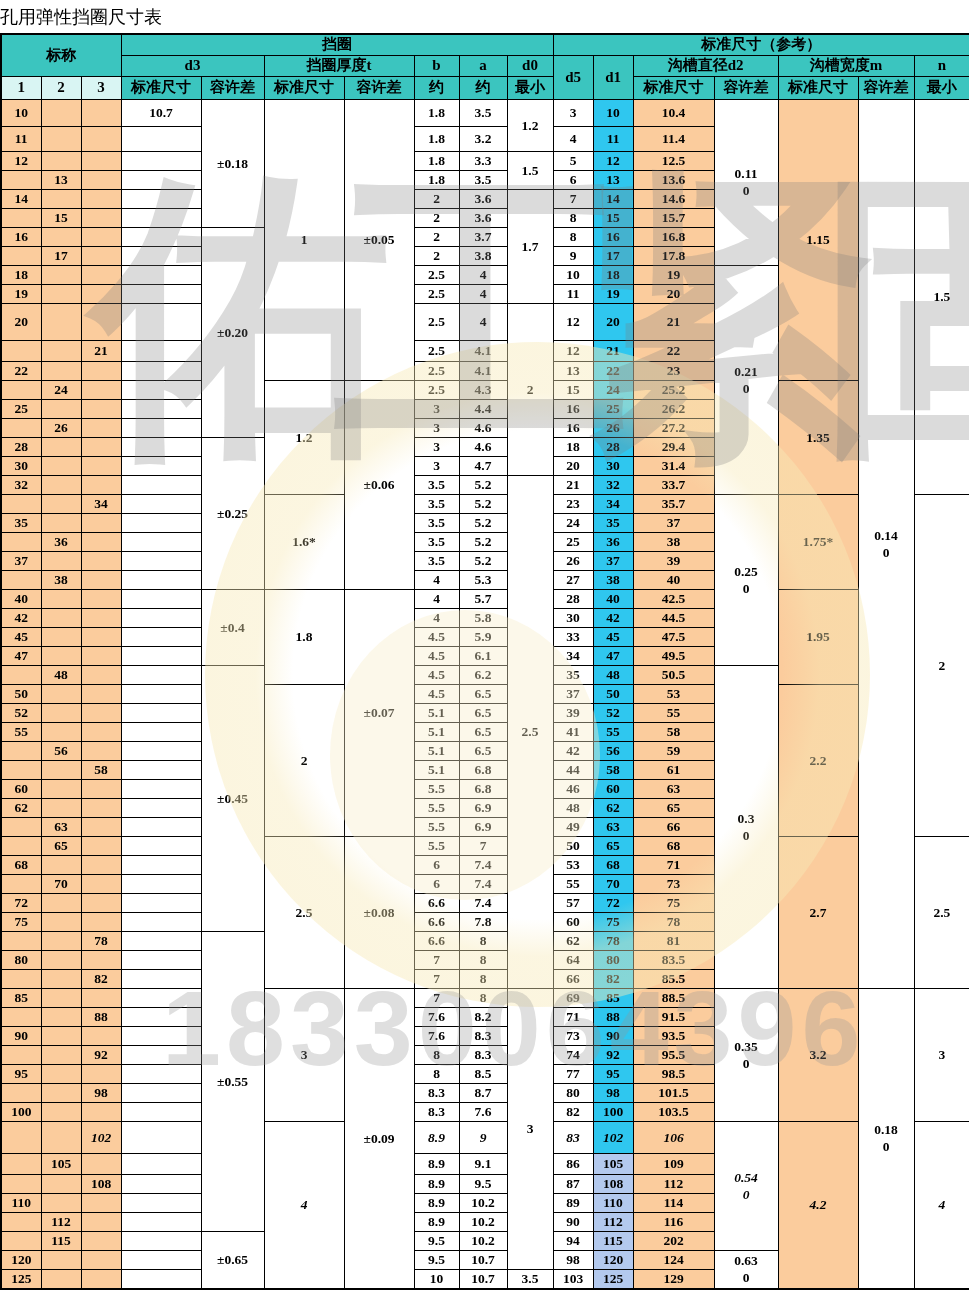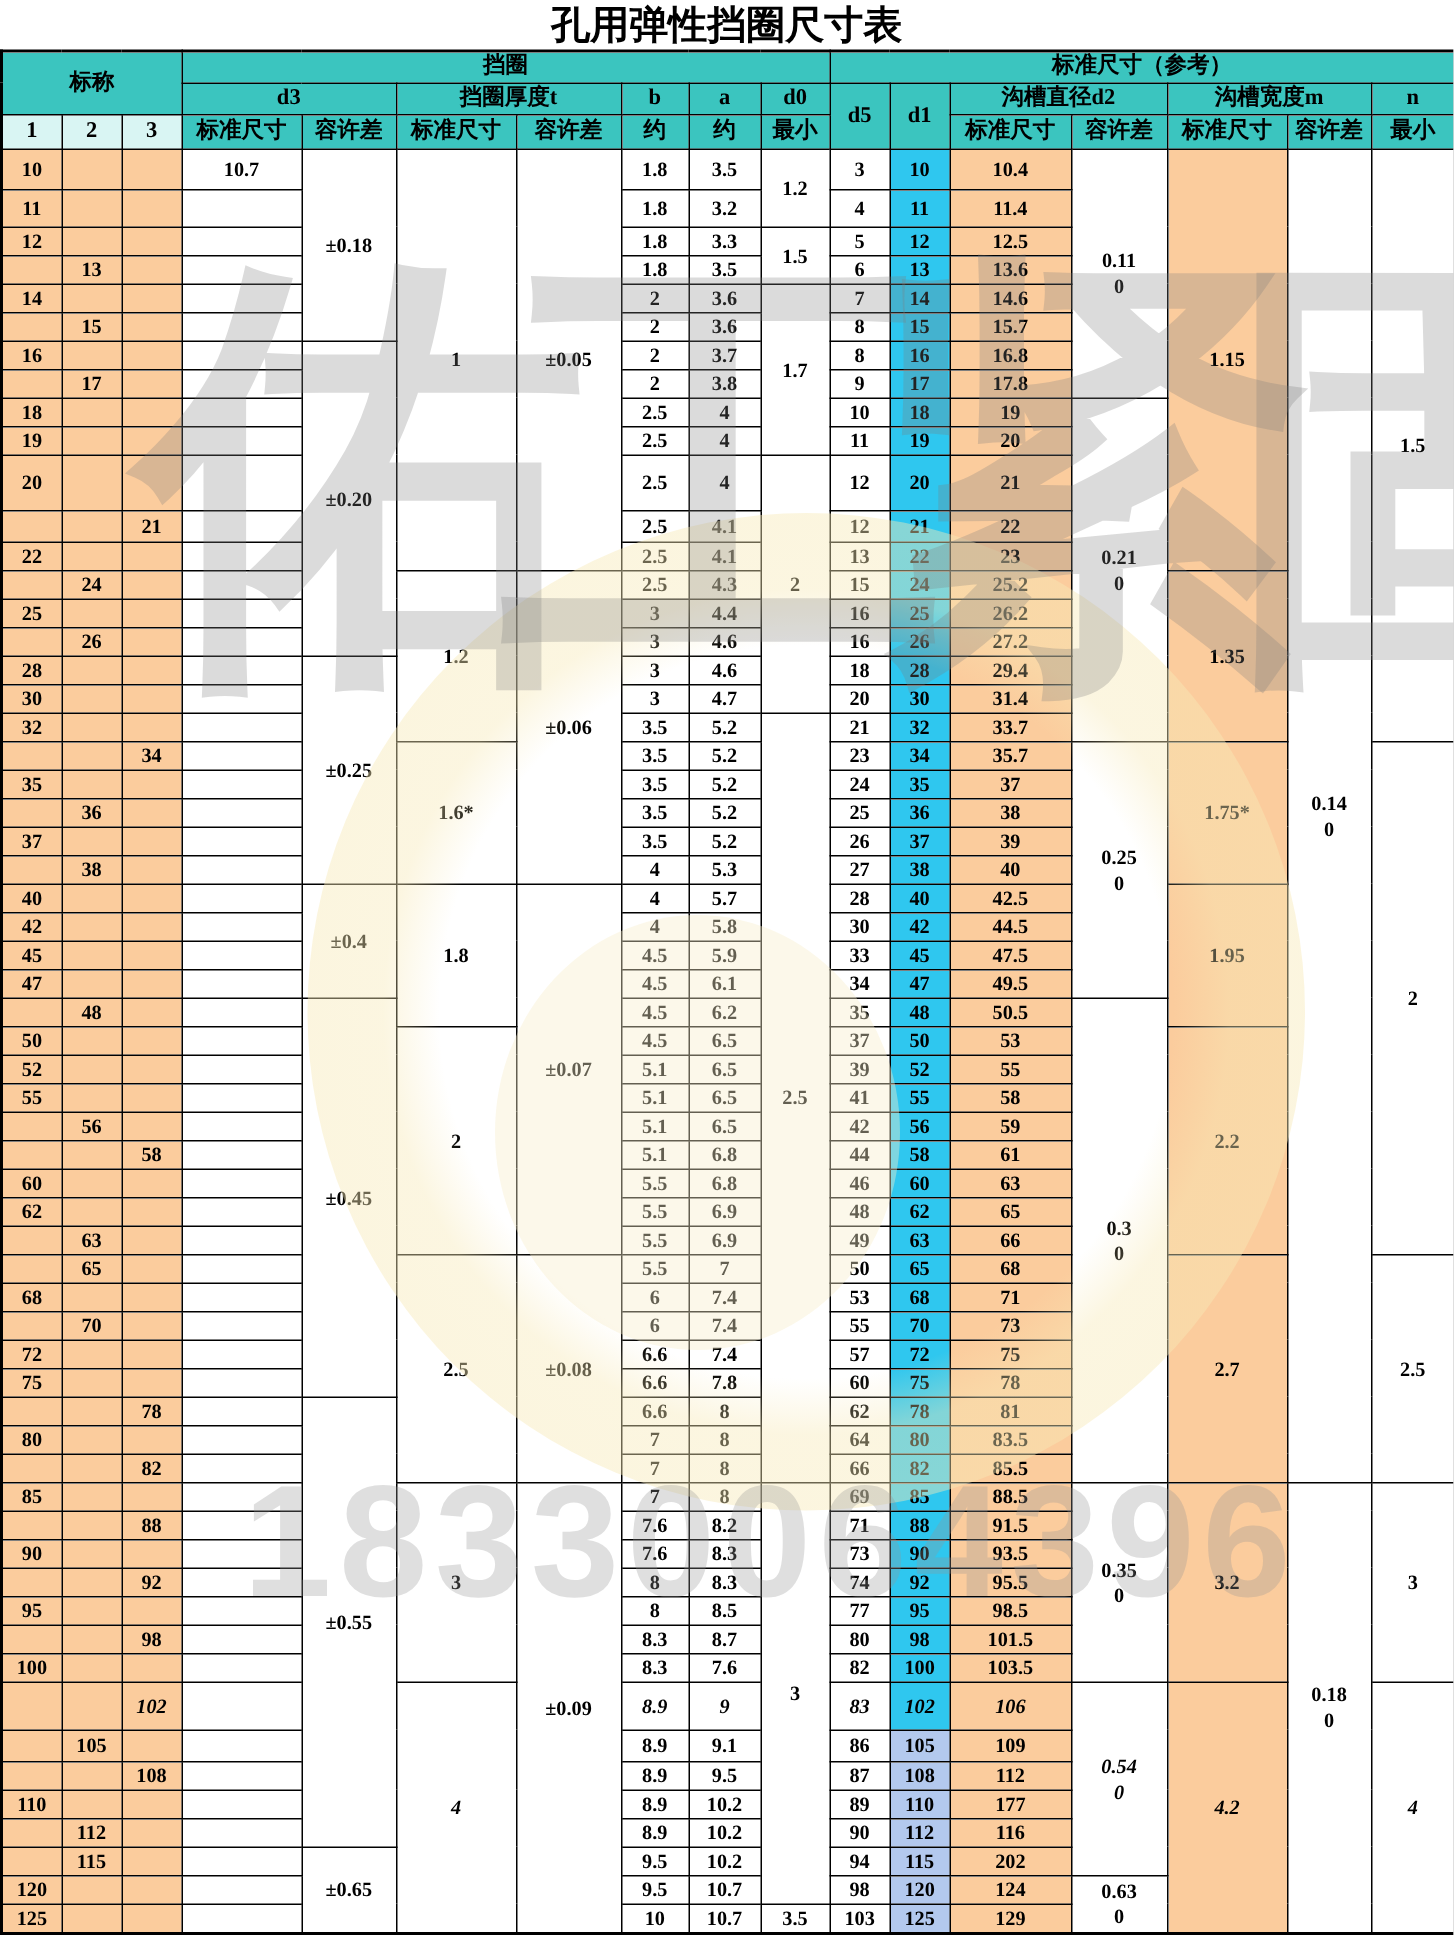--- a/index.html
+++ b/index.html
@@ -1,18 +1,18 @@
 <!DOCTYPE html>
 <html style="--teal: #3bc5bf; --lightcyan: #d9f5f3; --peach: #fbcc9d; --cyan: #2fc7ef; --peri: #b3c9ee;"><head>
 <meta charset="utf-8">
 <style>
   html,body{margin:0;padding:0;background:#fff;}
   #stage{position:relative;width:969px;height:1296px;background:#fff;overflow:hidden;
          font-family:"Liberation Serif","DejaVu Serif",serif;}
-  #title{height:33px;line-height:34px;text-align:center;font-size:26px;font-weight:bold;color:#000;}
+  #title{height:33px;line-height:34px;text-align:left;font-size:18px;font-weight:normal;color:#000;}
   table{border-collapse:collapse;table-layout:fixed;width:969px;margin:0;}
   th,td{border:1px solid #000;padding:0;text-align:center;vertical-align:middle;
         font-weight:bold;color:#000;overflow:hidden;white-space:pre-line;}
   th{font-size:15px;line-height:17px;background:var(--teal);}
   td{font-size:13.5px;line-height:17px;height:18px;}
   thead tr.h1{height:21px;} thead tr.h2{height:21px;} thead tr.h3{height:23px;}
   th.sub{background:var(--lightcyan);}
   td.peach{background:var(--peach);}
   td.white{background:#fff;}
   td.cyan{background:var(--cyan);}
@@ -755,21 +755,21 @@
         </tr>
         <tr>
           <td class="peach">110</td>
           <td class="peach"></td>
           <td class="peach"></td>
           <td class="white"></td>
           <td class="white">8.9</td>
           <td class="white">10.2</td>
           <td class="white">89</td>
           <td class="peri">110</td>
-          <td class="peach">177</td>
+          <td class="peach">114</td>
         </tr>
         <tr>
           <td class="peach"></td>
           <td class="peach">112</td>
           <td class="peach"></td>
           <td class="white"></td>
           <td class="white">8.9</td>
           <td class="white">10.2</td>
           <td class="white">90</td>
           <td class="peri">112</td>

